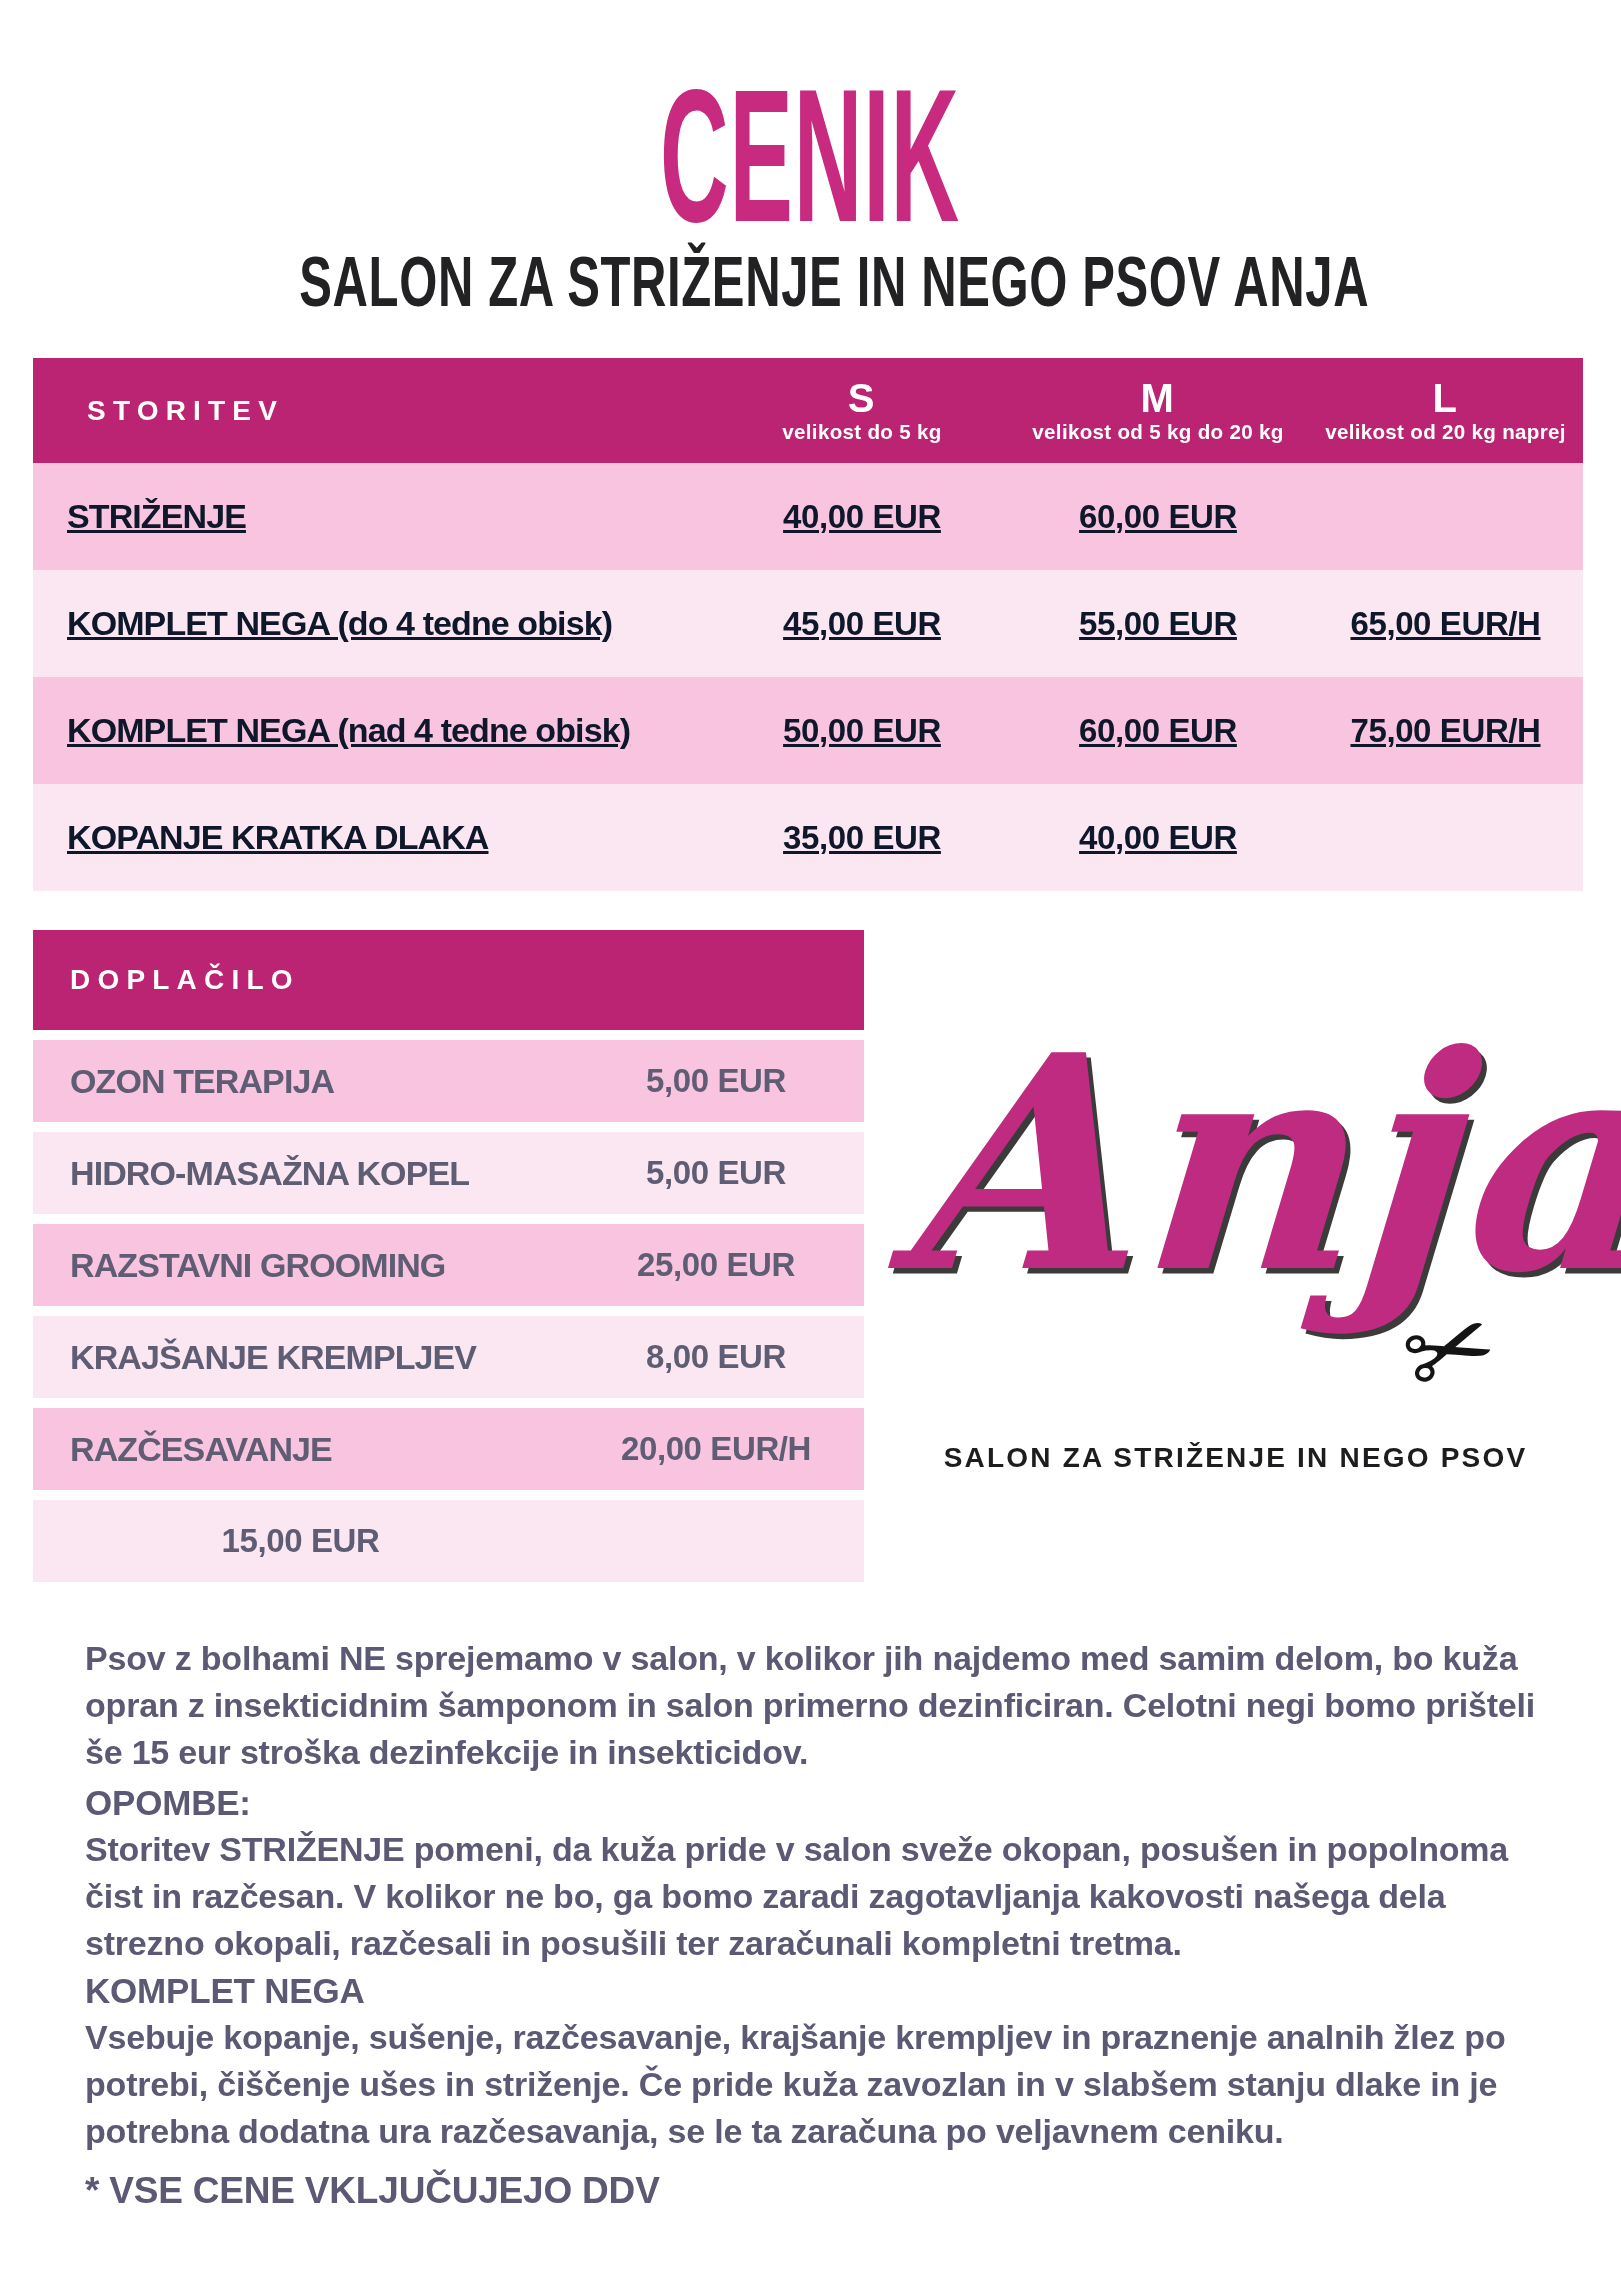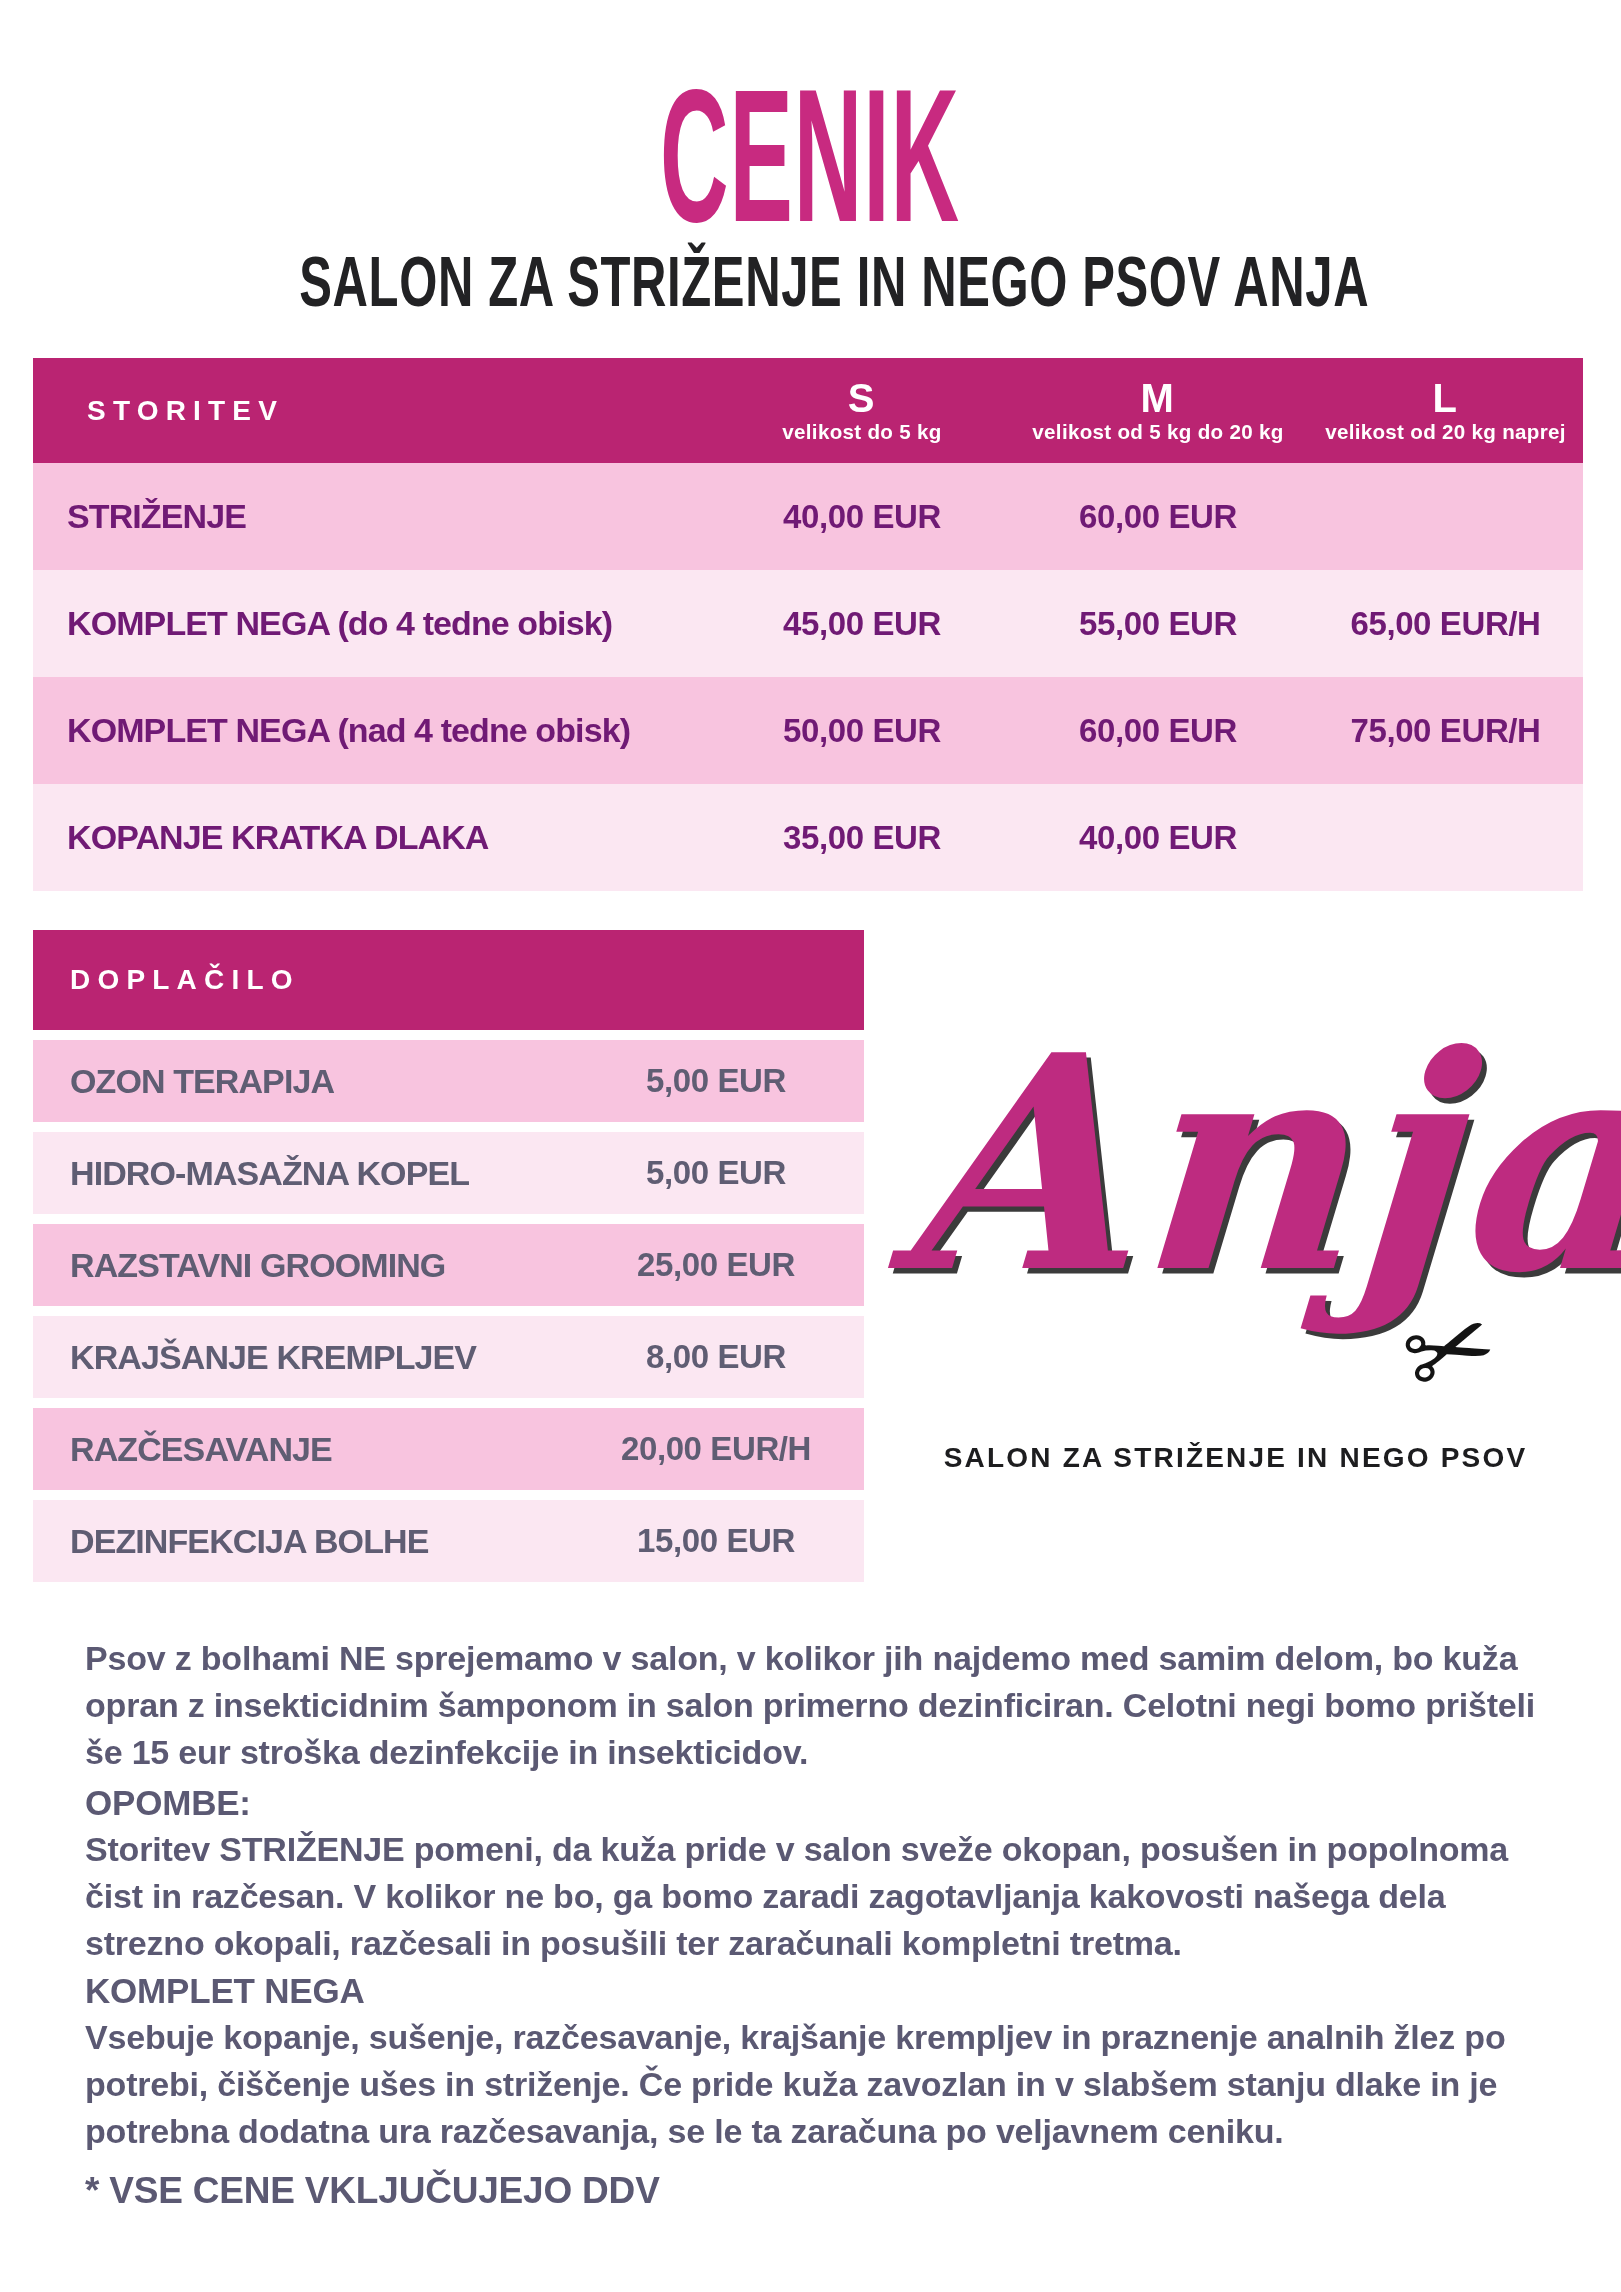--- a/index.html
+++ b/index.html
@@ -29,21 +29,21 @@
   .srv-grid { display:grid; grid-template-columns:681px 296px 296px 279px; align-items:center; }
   .srv-header {
     background:#ba2472; height:105px; color:#ffffff;
   }
   .srv-header .hname {
     padding-left:54px; font-size:28px; font-weight:700; letter-spacing:7.2px;
   }
   .size-col { text-align:center; }
   .size-letter { font-size:40px; font-weight:700; letter-spacing:1.8px; line-height:41px; }
   .size-sub { font-size:20.6px; font-weight:700; line-height:25px; letter-spacing:0.3px; }
-  .srv-row { height:107px; color:#701a75; }
+  .srv-row { height:107px; color:#0f172a;text-decoration:underline; }
   .srv-row .rname { padding-left:34px; font-size:34px; font-weight:600; letter-spacing:-0.9px; }
   .srv-row .rprice { text-align:center; font-size:33px; font-weight:600; letter-spacing:-0.4px; }
   .row-dark { background:#f8c4df; }
   .row-light { background:#fbe7f2; }
 
   
   .surcharges { position:absolute; left:33px; top:930px; width:831px; }
   .sur-header {
     background:#ba2472; height:100px; color:#ffffff; display:flex; align-items:center;
   }
@@ -154,21 +154,20 @@
     </div>
     <div class="sur-row row-light">
       <div class="rname">KRAJŠANJE KREMPLJEV</div>
       <div class="rprice">8,00 EUR</div>
     </div>
     <div class="sur-row row-dark">
       <div class="rname">RAZČESAVANJE</div>
       <div class="rprice">20,00 EUR/H</div>
     </div>
     <div class="sur-row row-light">
-      <div class="rname">DEZINFEKCIJA BOLHE</div>
       <div class="rprice">15,00 EUR</div>
     </div>
   </div>
 
   <div class="logo">
     <div class="anja-script">Anja</div>
     <div class="scissors">✂</div>
     <div class="logo-tagline">SALON ZA STRIŽENJE IN NEGO PSOV</div>
   </div>
 

